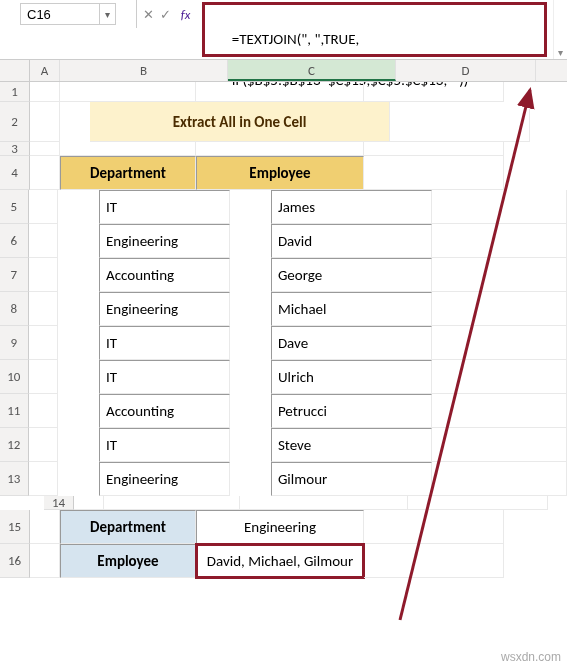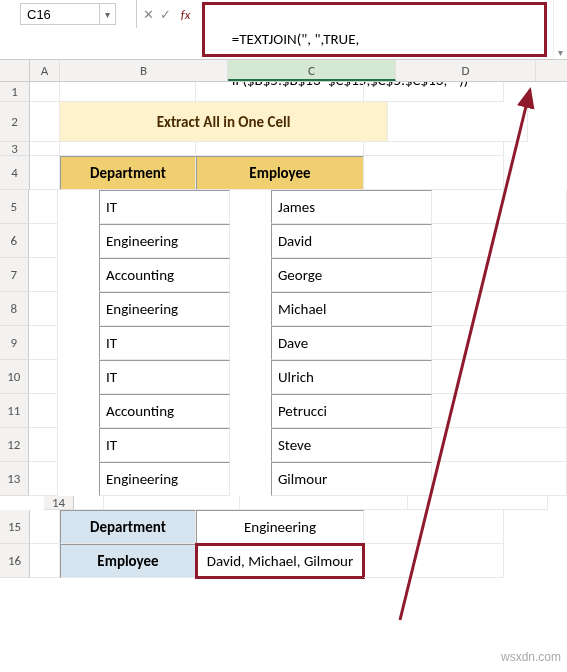--- a/index.html
+++ b/index.html
@@ -44,21 +44,21 @@
       display:flex;
       align-items:center;
       gap:6px;
       padding: 0 6px;
       height:28px;
       color:#888;
     }
     .fx-controls span { font-size:13px; }
     .fx-label {
       font-style: italic;
-      color: #7f1d1d;
+      color: #4c1d95;
       font-size: 13px;
       padding:0 4px;
     }
     .formula-text-wrap {
       flex:1;
       border: 3px solid #8e1a2b;
       margin: 2px 6px 2px 2px;
       padding: 4px 6px;
       font-size: 15px;
       line-height: 1.35;
@@ -218,21 +218,21 @@
       <div class="rh">1</div>
       <div class="cell c-A"></div>
       <div class="cell c-B"></div>
       <div class="cell c-C"></div>
       <div class="cell c-D"></div>
     </div>
 
     <div class="row row-2">
       <div class="rh">2</div>
       <div class="cell c-A"></div>
-      <div class="cell c-B title-cell" style="width:328px;">Extract All in One Cell</div>
+      <div class="cell c-B title-cell" style="width:300px;margin-left:30px;">Extract All in One Cell</div>
       <div class="cell c-D"></div>
     </div>
 
     <div class="row row-3">
       <div class="rh">3</div>
       <div class="cell c-A"></div>
       <div class="cell c-B"></div>
       <div class="cell c-C"></div>
       <div class="cell c-D"></div>
     </div>

